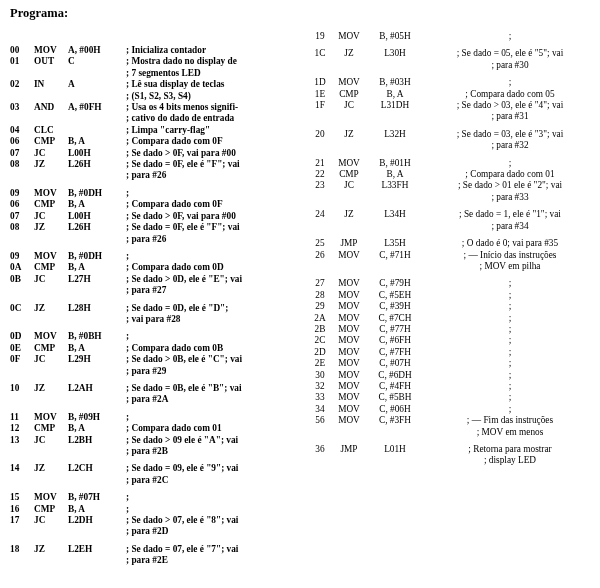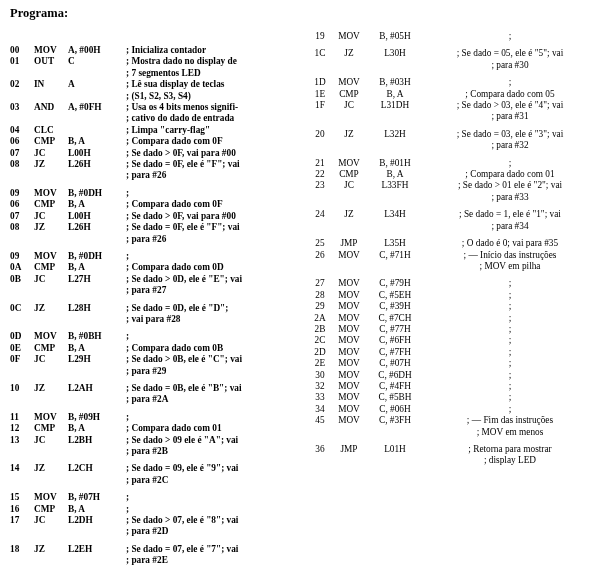--- a/index.html
+++ b/index.html
@@ -479,21 +479,21 @@
               <td class="oper">C, #5BH</td>
               <td class="cmt">;</td>
             </tr>
             <tr>
               <td class="addr">34</td>
               <td class="mnem">MOV</td>
               <td class="oper">C, #06H</td>
               <td class="cmt">;</td>
             </tr>
             <tr>
-              <td class="addr">45</td>
+              <td class="addr">56</td>
               <td class="mnem">MOV</td>
               <td class="oper">C, #3FH</td>
               <td class="cmt">; — Fim das instruções
 ; MOV em menos</td>
             </tr>
             <tr class="gap">
               <td colspan="4"></td>
             </tr>
             <tr>
               <td class="addr">36</td>

